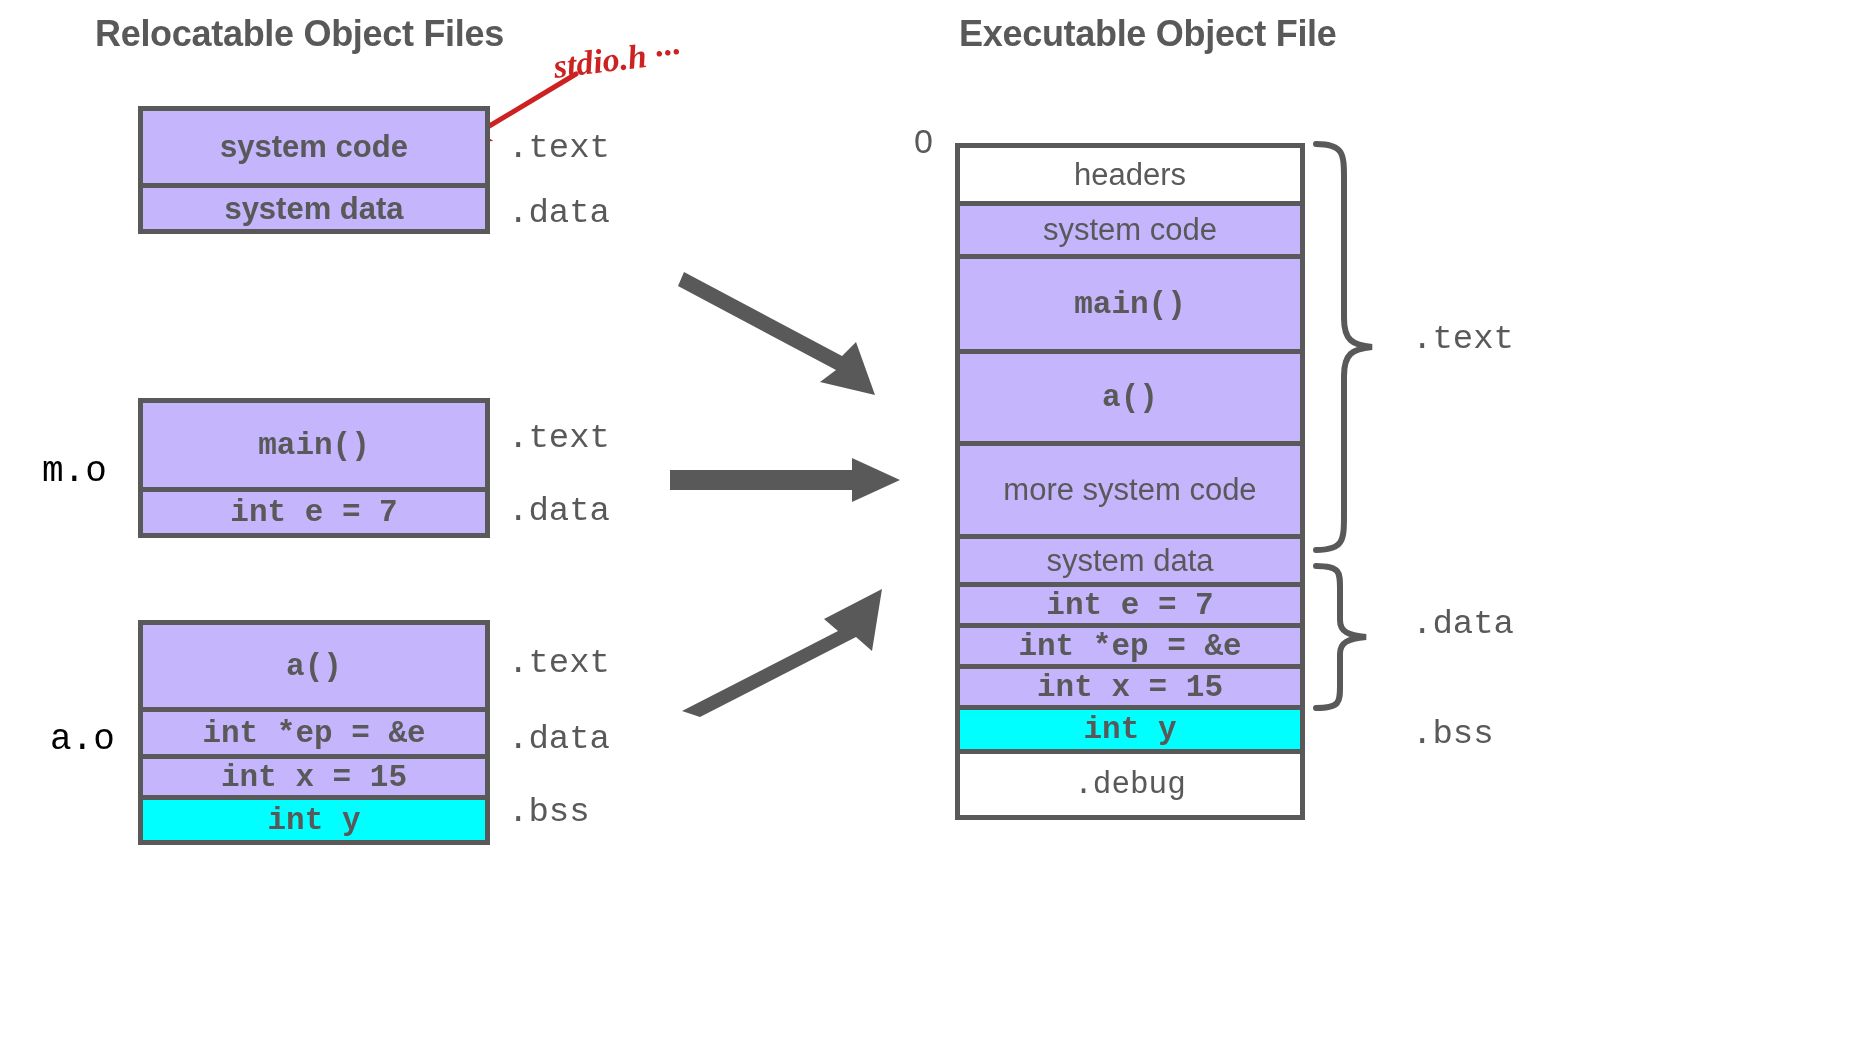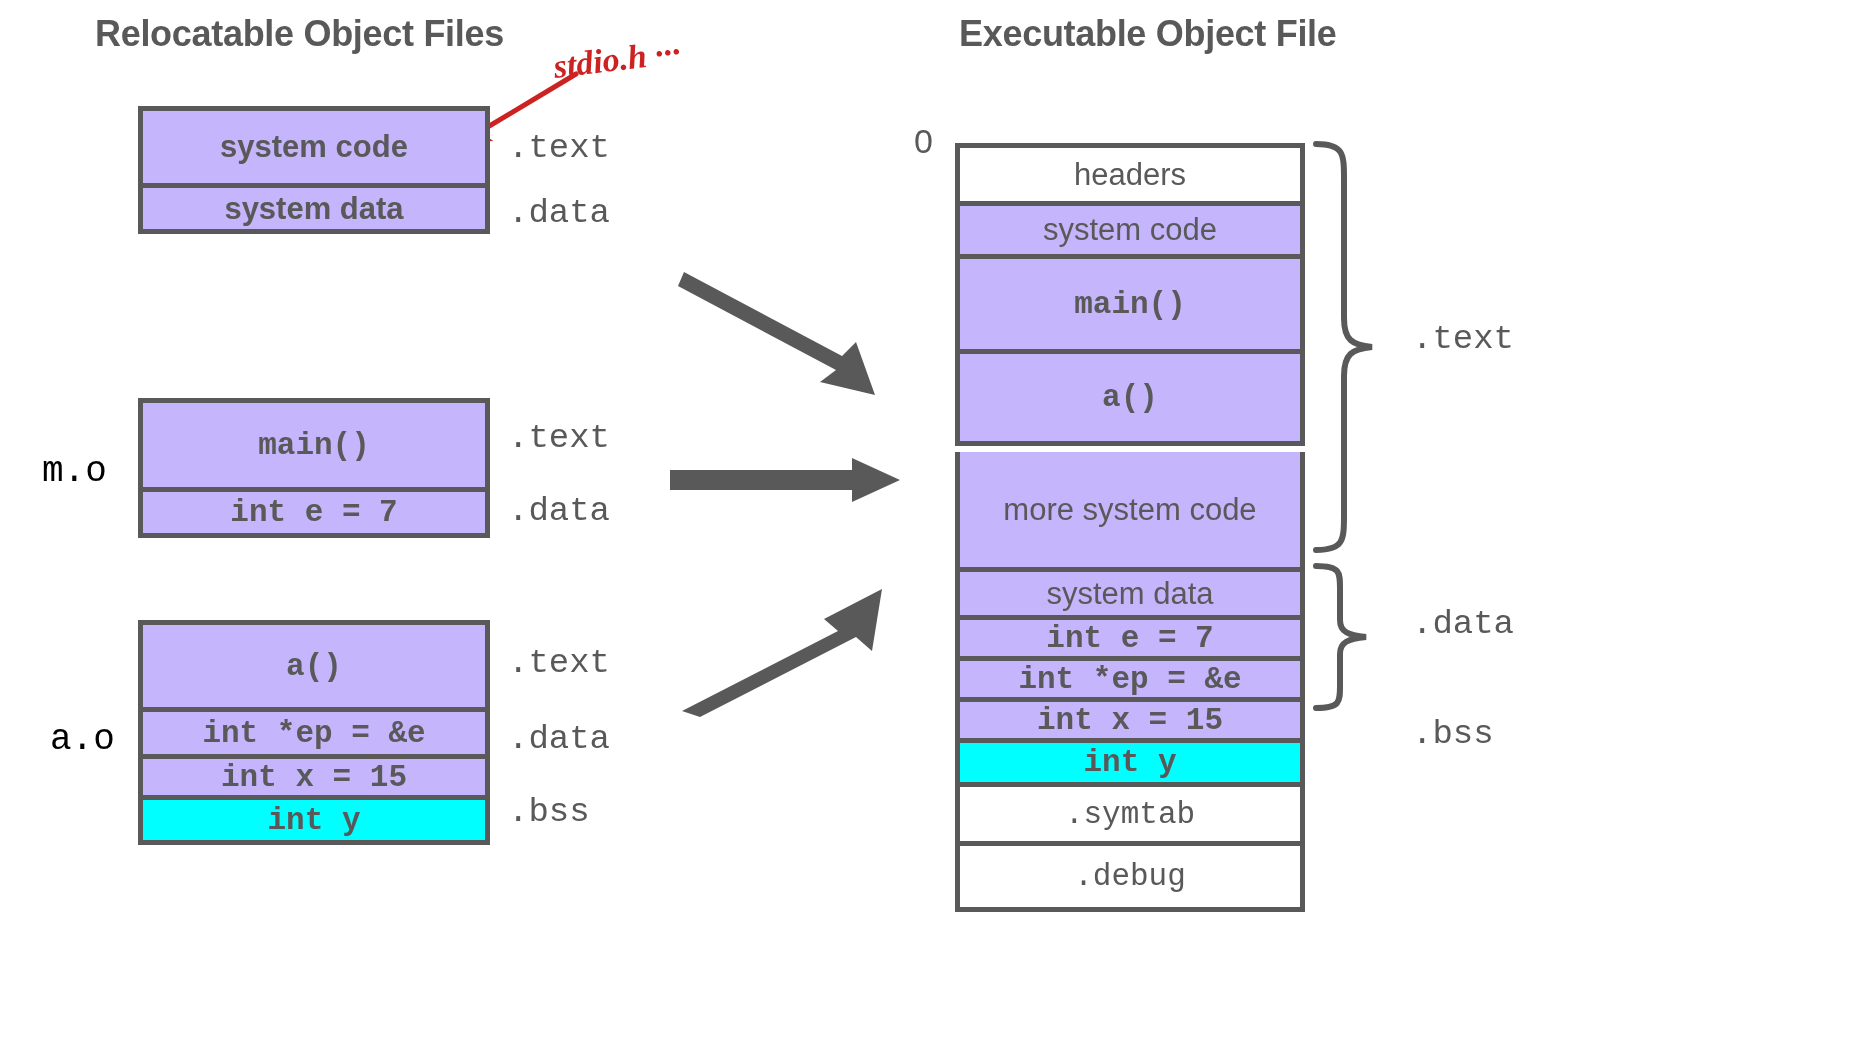--- a/index.html
+++ b/index.html
@@ -157,27 +157,26 @@
   <path d="M22,136 L178,56 L164,44 L222,14 L212,76 L196,62 L40,142 Z" fill="#595959"></path>
 </svg>
 
 <div class="abs zero-label" style="left:914px; top:122px;">0</div>
 
 <div class="abs" style="left:955px; top:143px; width:350px;">
   <div class="box fill-white t-sans-reg" style="height:63px;">headers</div>
   <div class="box fill-yellow t-sans-reg" style="height:53px;">system code</div>
   <div class="box fill-yellow t-mono" style="height:95px;">main()</div>
   <div class="box fill-yellow t-mono" style="height:92px;">a()</div>
-  <div class="box fill-yellow t-sans-reg" style="height:120px;margin-top:6px;">more system code</div>
+  <div class="box fill-yellow t-sans-reg" style="height:93px;">more system code</div>
   <div class="box fill-pink t-sans-reg" style="height:48px;">system data</div>
   <div class="box fill-pink t-mono" style="height:41px;">int e = 7</div>
   <div class="box fill-pink t-mono" style="height:41px;">int *ep = &amp;e</div>
   <div class="box fill-pink t-mono" style="height:41px;">int x = 15</div>
   <div class="box fill-cyan t-mono" style="height:44px;">int y</div>
-  <div class="box fill-white t-mono-reg" style="height:59px;">.symtab</div>
   <div class="box fill-white t-mono-reg" style="height:66px;">.debug</div>
 </div>
 
 <svg class="abs" style="left:1310px; top:140px;" width="110" height="420">
   <path d="M6,4
            C 34,4 34,14 34,40
            L 34,178
            C 34,200 42,205 62,207
            C 42,209 34,214 34,236
            L 34,374

